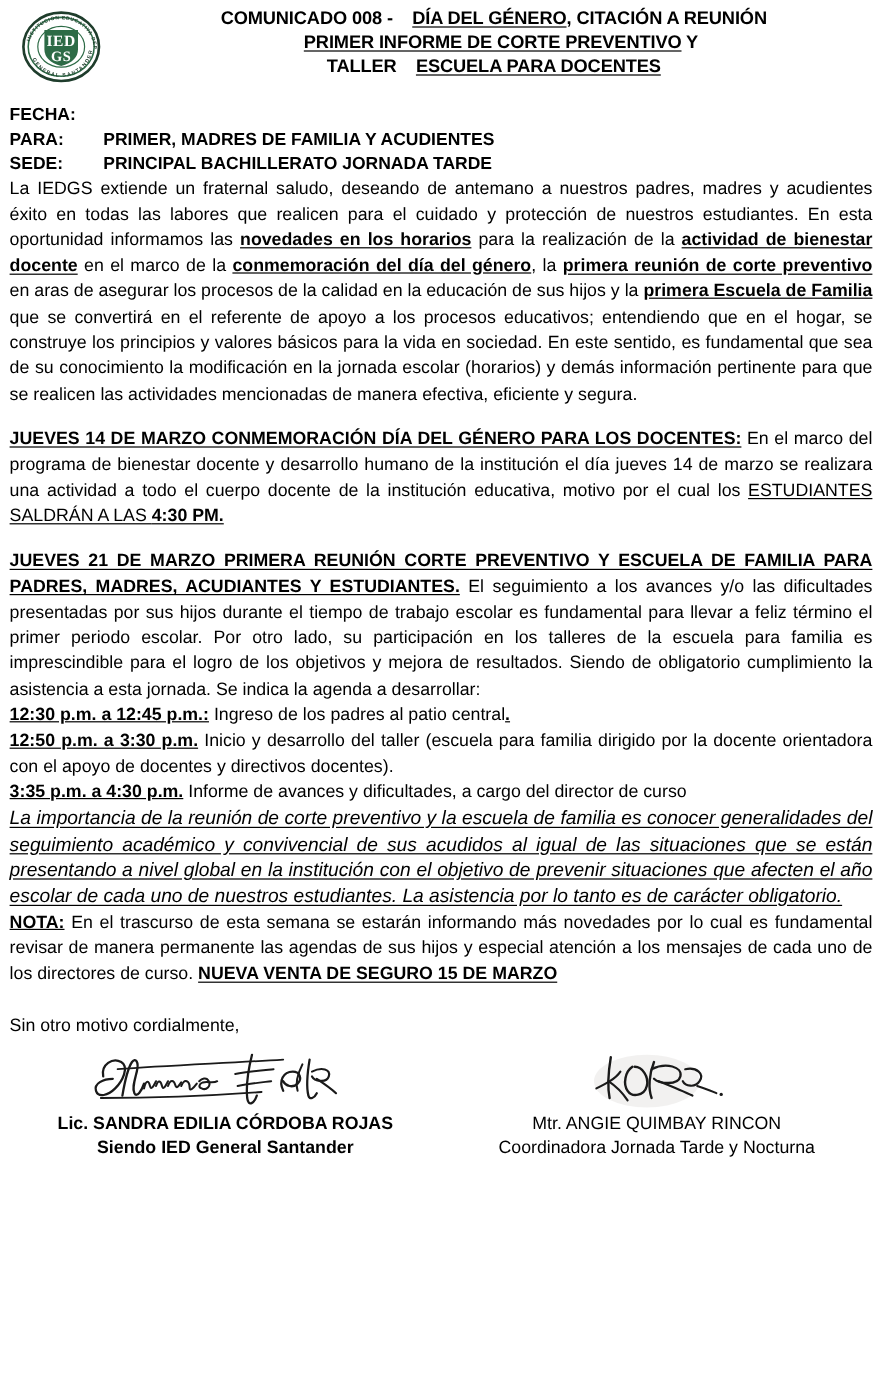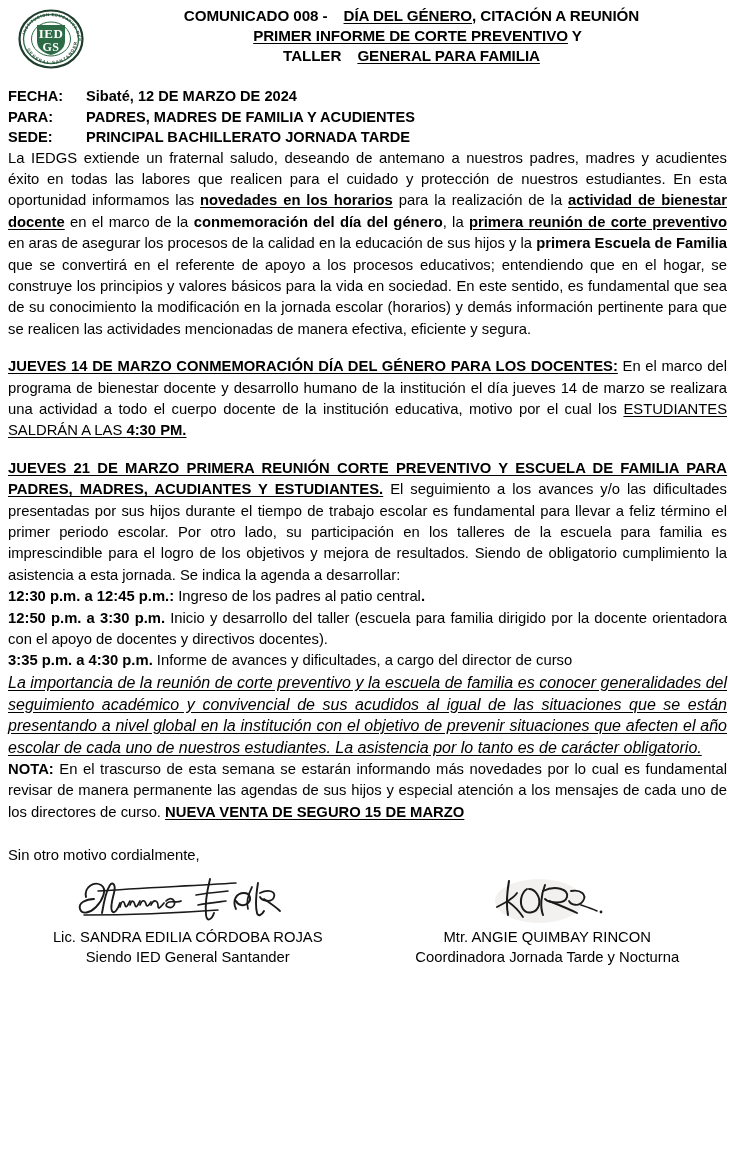--- a/index.html
+++ b/index.html
@@ -64,21 +64,21 @@
   .para {
     font-size: 14.8px;
     line-height: 21.4px;
     text-align: justify;
     margin: 0;
   }
   .para.left { text-align: left; }
   .spacer-md { height: 16px; }
   .spacer-lg { height: 22px; }
 
-  b, .b { font-weight: bold; }
+  b, .b { font-weight: bold; text-decoration: underline; }
   .bu { font-weight: bold; text-decoration: underline; text-underline-offset: 1.5px; margin-top: 28px; }
   .un { text-decoration: underline; text-underline-offset: 1.5px; }
 
   .agenda-line {
     font-size: 14.8px;
     line-height: 21.4px;
     text-align: justify;
     margin: 0;
   }
   .italic-block {
@@ -110,21 +110,21 @@
     font-size: 14.8px;
     line-height: 20px;
     white-space: nowrap;
   }
   .sign-role {
     font-size: 14.8px;
     line-height: 20px;
     white-space: nowrap;
   }
   .sign-col.left .sign-name,
-  .sign-col.left .sign-role { text-align: center; }
+  .sign-col.left .sign-role { text-align: center; font-weight: bold; }
 </style>
 </head>
 <body>
 
 <div class="page">
 
   <div class="header-row">
 
     <div class="logo">
       <svg width="78" height="62" viewBox="0 0 78 62" aria-hidden="true">
@@ -143,32 +143,31 @@
           <textPath href="#arcBot" startOffset="12%">GENERAL SANTANDER</textPath>
         </text>
         <text x="39" y="30" text-anchor="middle" font-family="'Liberation Serif', serif" font-size="13" font-weight="bold" fill="#ffffff" letter-spacing="0.5">IED</text>
         <text x="39" y="43" text-anchor="middle" font-family="'Liberation Serif', serif" font-size="12" font-weight="bold" fill="#ffffff" letter-spacing="0.5">GS</text>
       </svg>
     </div>
 
     <div class="header-titles">
       <div class="title-line"><span>COMUNICADO 008 -  </span><span class="u">DÍA DEL GÉNERO</span><span>, CITACIÓN A REUNIÓN</span></div>
       <div class="title-line"><span class="u">PRIMER  INFORME DE CORTE PREVENTIVO</span><span> Y</span></div>
-      <div class="title-line"><span>TALLER </span><span class="u">GENERAL PARA FAMILIA</span></div>
+      <div class="title-line"><span>TALLER </span><span class="u">ESCUELA PARA DOCENTES</span></div>
     </div>
   </div>
 
   <div class="meta">
     <div class="meta-row">
       <div class="meta-label">FECHA:</div>
-      <div class="meta-value">Sibaté, 12 DE MARZO  DE 2024</div>
     </div>
     <div class="meta-row">
       <div class="meta-label">PARA:</div>
-      <div class="meta-value">PADRES, MADRES DE FAMILIA Y ACUDIENTES</div>
+      <div class="meta-value">PRIMER, MADRES DE FAMILIA Y ACUDIENTES</div>
     </div>
     <div class="meta-row">
       <div class="meta-label">SEDE:</div>
       <div class="meta-value">PRINCIPAL BACHILLERATO JORNADA TARDE</div>
     </div>
   </div>
 
 
   <p class="para"><span>La IEDGS extiende un fraternal saludo, deseando de antemano a nuestros padres, madres y acudientes éxito en todas las labores que realicen para el cuidado y protección de nuestros estudiantes. En esta oportunidad informamos las </span><span class="bu">novedades en los horarios</span><span> para la realización de la </span><span class="bu">actividad de bienestar docente</span><span> en el marco de la </span><span class="b">conmemoración del día del género</span><span>, la </span><span class="bu">primera reunión de corte preventivo</span><span> en aras de asegurar los procesos de la calidad en la educación de sus hijos y la </span><span class="b">primera Escuela de Familia</span><span> que se convertirá en el referente de apoyo a los procesos educativos; entendiendo  que en el  hogar, se construye los principios y valores básicos para la vida en sociedad. En este sentido, es fundamental que sea de su conocimiento la modificación en la jornada escolar (horarios) y demás información pertinente para que se realicen las actividades mencionadas de manera efectiva, eficiente y segura.</span></p>
 

